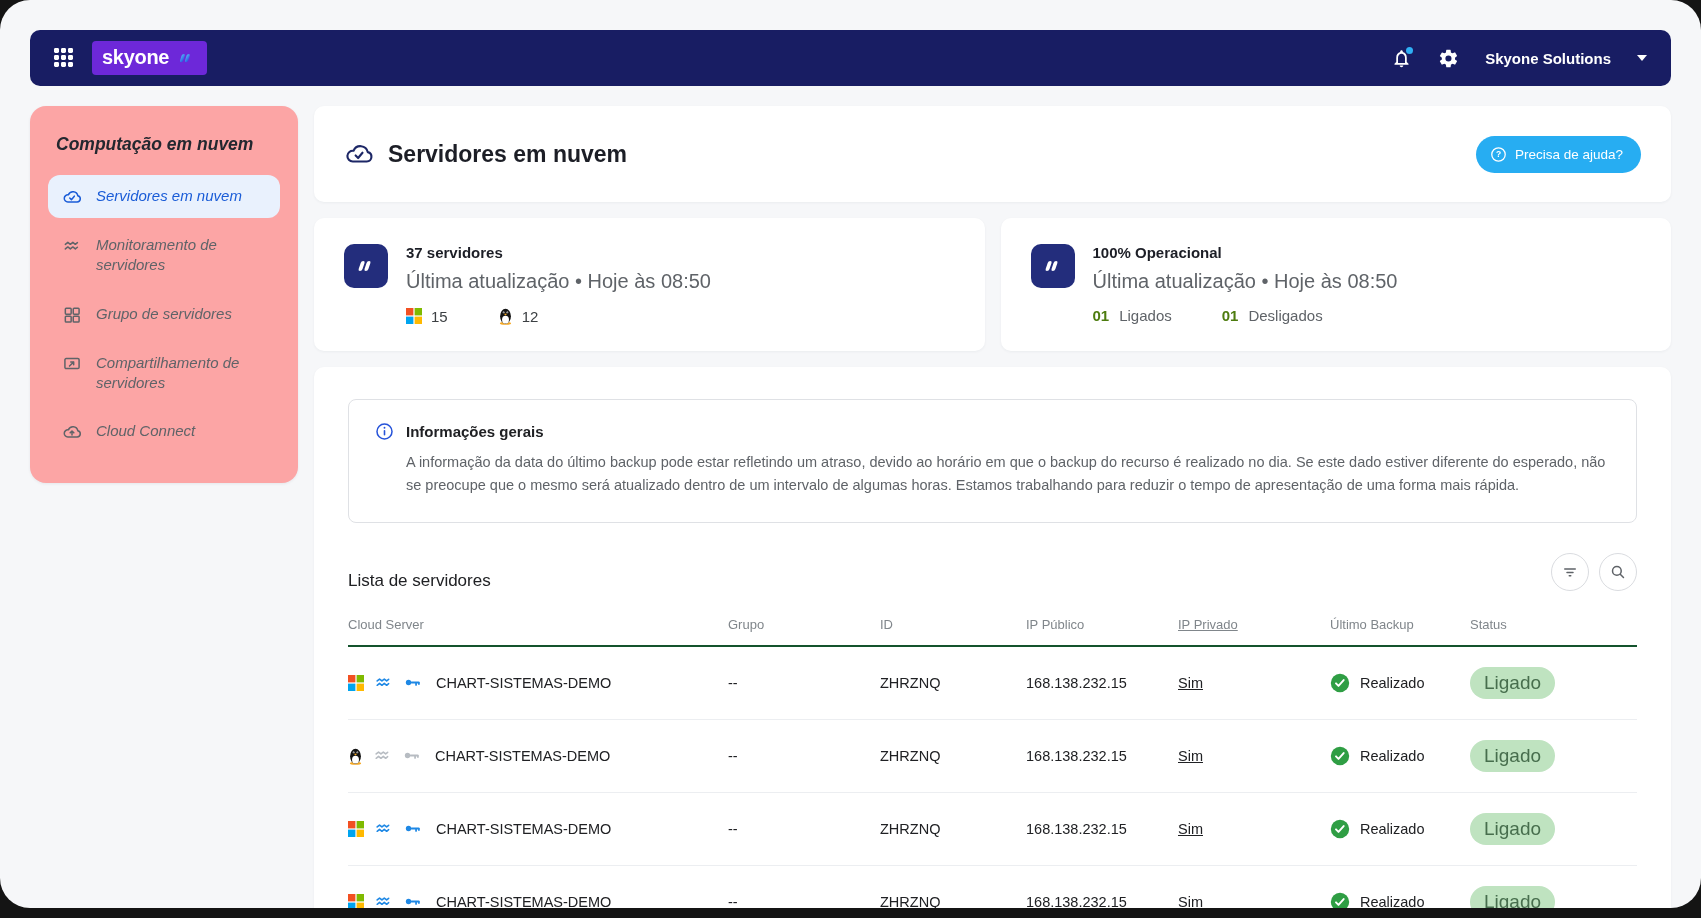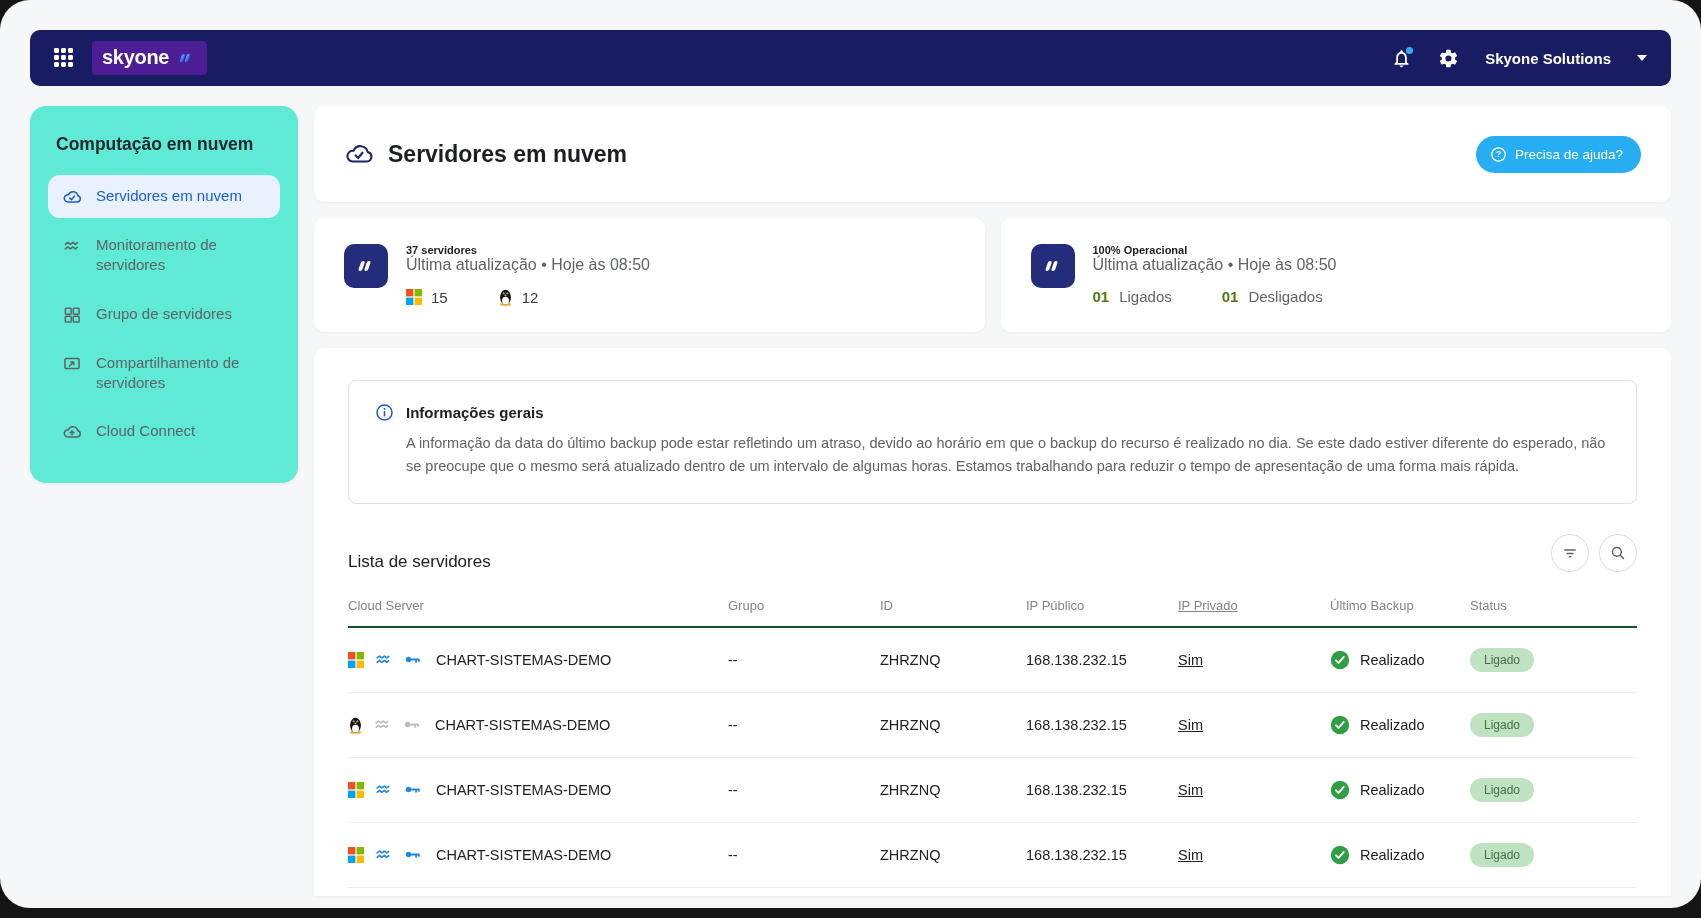--- a/index.html
+++ b/index.html
@@ -7,40 +7,40 @@
   body { background:#141414; font-family:"Liberation Sans", sans-serif; position:relative; }
 
   .window { position:absolute; inset:0 0 10px 0; background:#f6f7f9; border-radius:30px; overflow:hidden; }
 
   
   .navbar { margin:30px 30px 0; height:56px; background:#181d63; border-radius:10px;
             display:flex; align-items:center; padding:0 24px; color:#fff; }
   .apps-grid { width:20px; height:20px; display:grid; grid-template-columns:repeat(3,5px);
                grid-template-rows:repeat(3,5px); gap:2.2px; cursor:pointer; }
   .apps-grid span { background:#fff; border-radius:1.4px; }
-  .logo-box { margin-left:18px; background:#4c1d95; border-radius:4px; padding:5px 10px 6px;
+  .logo-box { margin-left:18px; background:#6d28d9; border-radius:4px; padding:5px 10px 6px;
               display:flex; align-items:center; gap:6px; cursor:pointer; }
   .logo-text { font-size:20px; font-weight:700; letter-spacing:-0.3px; color:#fff; }
   .nav-links { display:flex; align-items:center; gap:34px; margin-left:42px; }
   .nav-link { font-size:14px; color:#fff; cursor:pointer; }
   .nav-right { margin-left:auto; display:flex; align-items:center; gap:26px; }
   .bell-wrap { position:relative; cursor:pointer; display:flex; }
   .bell-dot { position:absolute; top:-1px; right:-1px; width:7px; height:7px; border-radius:50%;
               background:#2fb0f5; }
   .icon-btn { cursor:pointer; display:flex; align-items:center; }
   .account-name { font-size:15px; font-weight:600; cursor:pointer; }
   .caret-down { width:0; height:0; border-left:5.5px solid transparent; border-right:5.5px solid transparent;
                 border-top:6px solid #fff; cursor:pointer; }
 
   
   .content { display:flex; align-items:flex-start; gap:16px; padding:20px 30px 0; }
 
   
-  .sidebar { width:268px; background:#5eead4; border-radius:16px; padding:28px 18px 30px;
-             box-shadow:0 1px 3px rgba(20,30,60,.07); flex-shrink:0; }
+  .sidebar { width:268px; background:#fca5a5; border-radius:16px; padding:28px 18px 30px;
+             box-shadow:0 1px 3px rgba(20,30,60,.07); flex-shrink:0;font-style:italic; }
   .sidebar-heading { font-size:17.5px; font-weight:600; color:#23272f; padding-left:8px; }
   .side-list { margin-top:20px; display:flex; flex-direction:column; gap:6px; }
   .side-item { display:flex; align-items:flex-start; gap:14px; padding:11px 14px; border-radius:12px;
                color:#5f6368; font-size:15px; line-height:1.35; cursor:pointer; }
   .side-item svg { flex-shrink:0; margin-top:1px; }
   .side-item.active { background:#e9f1fd; color:#1a5cd7; font-weight:500; }
 
   
   .main { flex:1; min-width:0; }
   .card { background:#fff; border-radius:10px; box-shadow:0 1px 3px rgba(20,30,60,.05); }
@@ -48,22 +48,22 @@
   .header-card { height:96px; display:flex; align-items:center; padding:0 30px; }
   .page-title { margin-left:14px; font-size:23px; font-weight:600; color:#1c1e26; }
   .help-btn { margin-left:auto; background:#27adf2; color:#fff; border:none; border-radius:999px;
               padding:10px 18px 10px 14px; font-size:13.5px; font-family:inherit; display:flex;
               align-items:center; gap:8px; cursor:pointer; }
 
   .stats-row { display:flex; gap:16px; margin-top:16px; }
   .stat-card { flex:1; padding:26px 30px; display:flex; gap:18px; }
   .stat-iconbox { width:44px; height:44px; border-radius:10px; background:#232d7c;
                   display:flex; align-items:center; justify-content:center; flex-shrink:0; }
-  .stat-title { font-size:11px; font-weight:700; color:#1c1e26; }
-  .stat-updated { font-size:16px; color:#5f6368; }
+  .stat-title { font-size:15px; font-weight:700; color:#1c1e26; }
+  .stat-updated { margin-top:9px; font-size:20px; color:#5f6368; }
   .stat-counts { margin-top:14px; display:flex; align-items:center; gap:50px; font-size:15px; color:#3c4043; }
   .os-count { display:flex; align-items:center; gap:9px; }
   .onoff { display:flex; align-items:center; gap:10px; }
   .onoff b { color:#4d7c0f; font-weight:700; }
   .onoff span { color:#5f6368; }
 
   .big-card { margin-top:16px; border-radius:10px 10px 0 0; padding:32px 34px 8px; min-height:520px; }
   .info-box { border:1px solid #dfe1e5; border-radius:8px; padding:22px 26px 24px; }
   .info-head { display:flex; align-items:center; gap:12px; }
   .info-title { font-size:15px; font-weight:700; color:#202124; }
@@ -80,21 +80,21 @@
            padding:14px 0 13px; border-bottom:2px solid #14532d; }
   .trow { display:flex; align-items:center; padding:20px 0; border-bottom:1px solid #eceef1;
           font-size:14.5px; color:#202124; cursor:pointer; }
   .c-name { width:380px; display:flex; align-items:center; gap:10px; }
   .c-grupo { width:152px; } .c-id { width:146px; } .c-pub { width:152px; }
   .c-priv { width:152px;text-decoration:underline; } .c-bak { width:140px; display:flex; align-items:center; gap:10px; }
   .c-status { flex:1; }
   .sname { margin-left:4px; }
   .ic-blue { color:#1e88e5; } .ic-gray { color:#b7bcc2; }
   .badge { display:inline-block; background:#bfe3c0; color:#476e4d; padding:5px 14px;
-           border-radius:999px; font-size:12px; }
+           border-radius:999px; font-size:19px; }
 </style>
 </head>
 <body>
 
 <div class="window">
 
   <div class="navbar">
     <div class="apps-grid">
       <span></span>
         <span></span>

